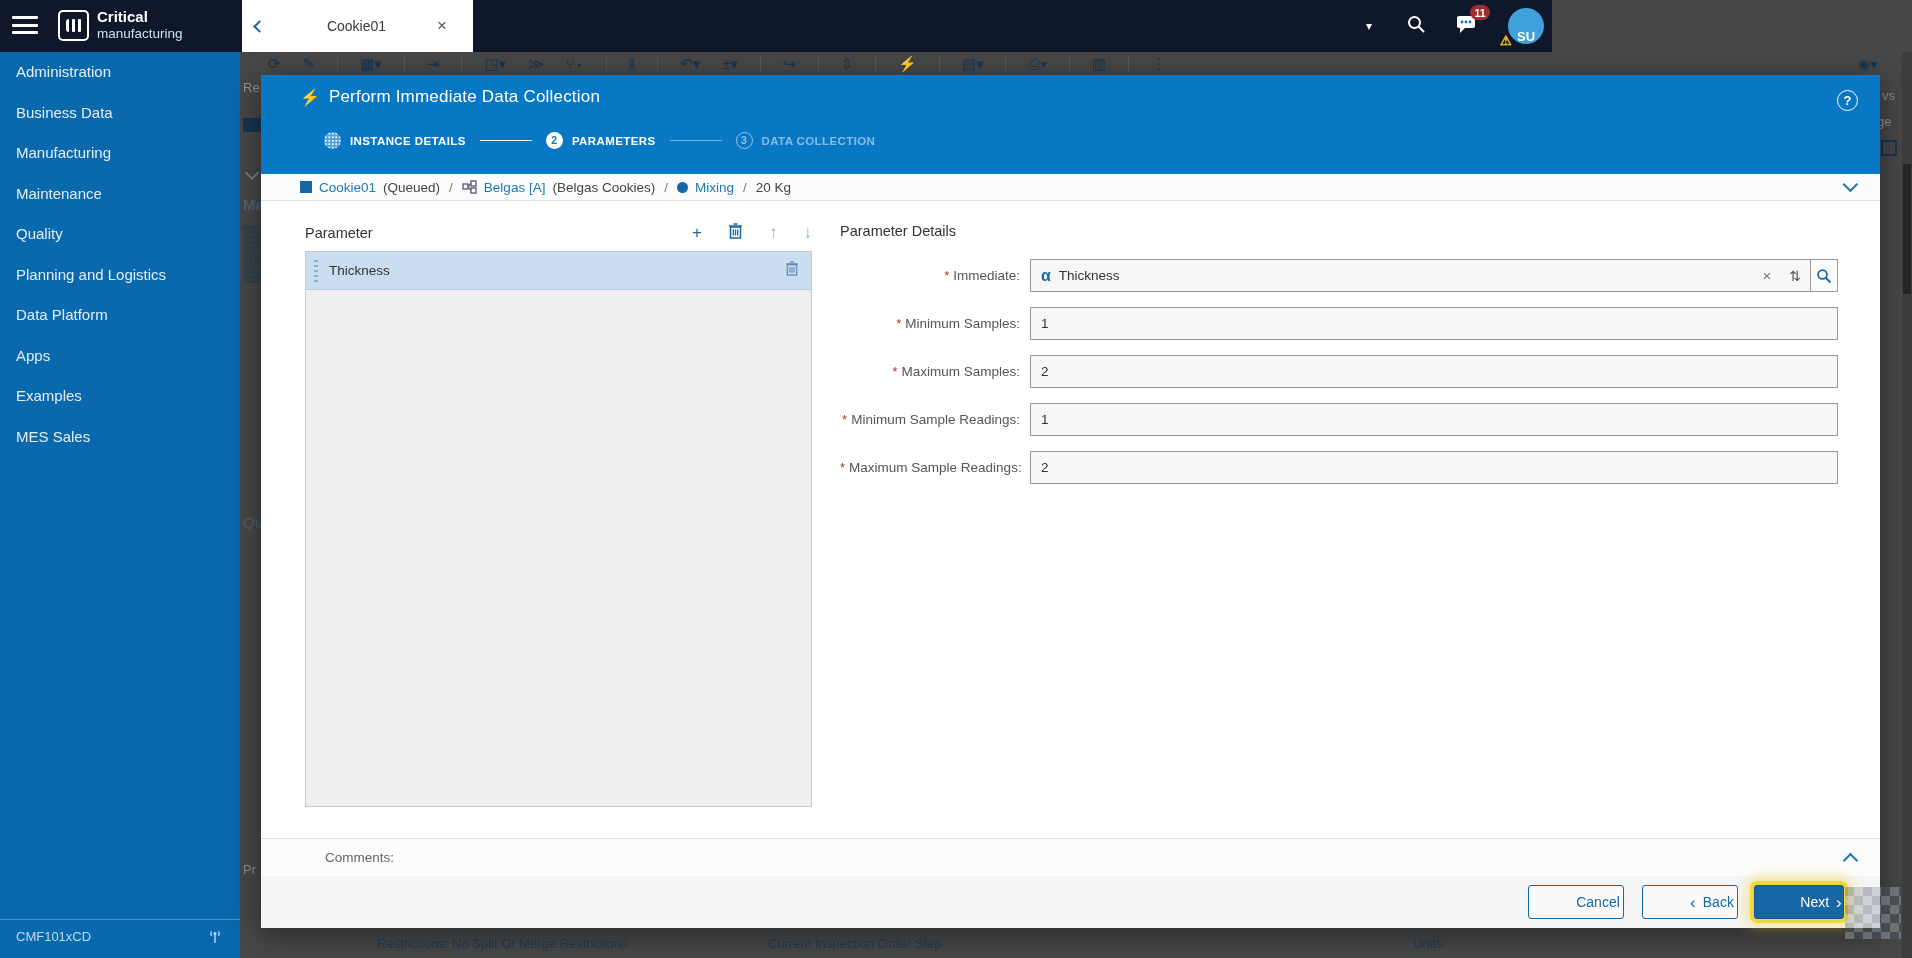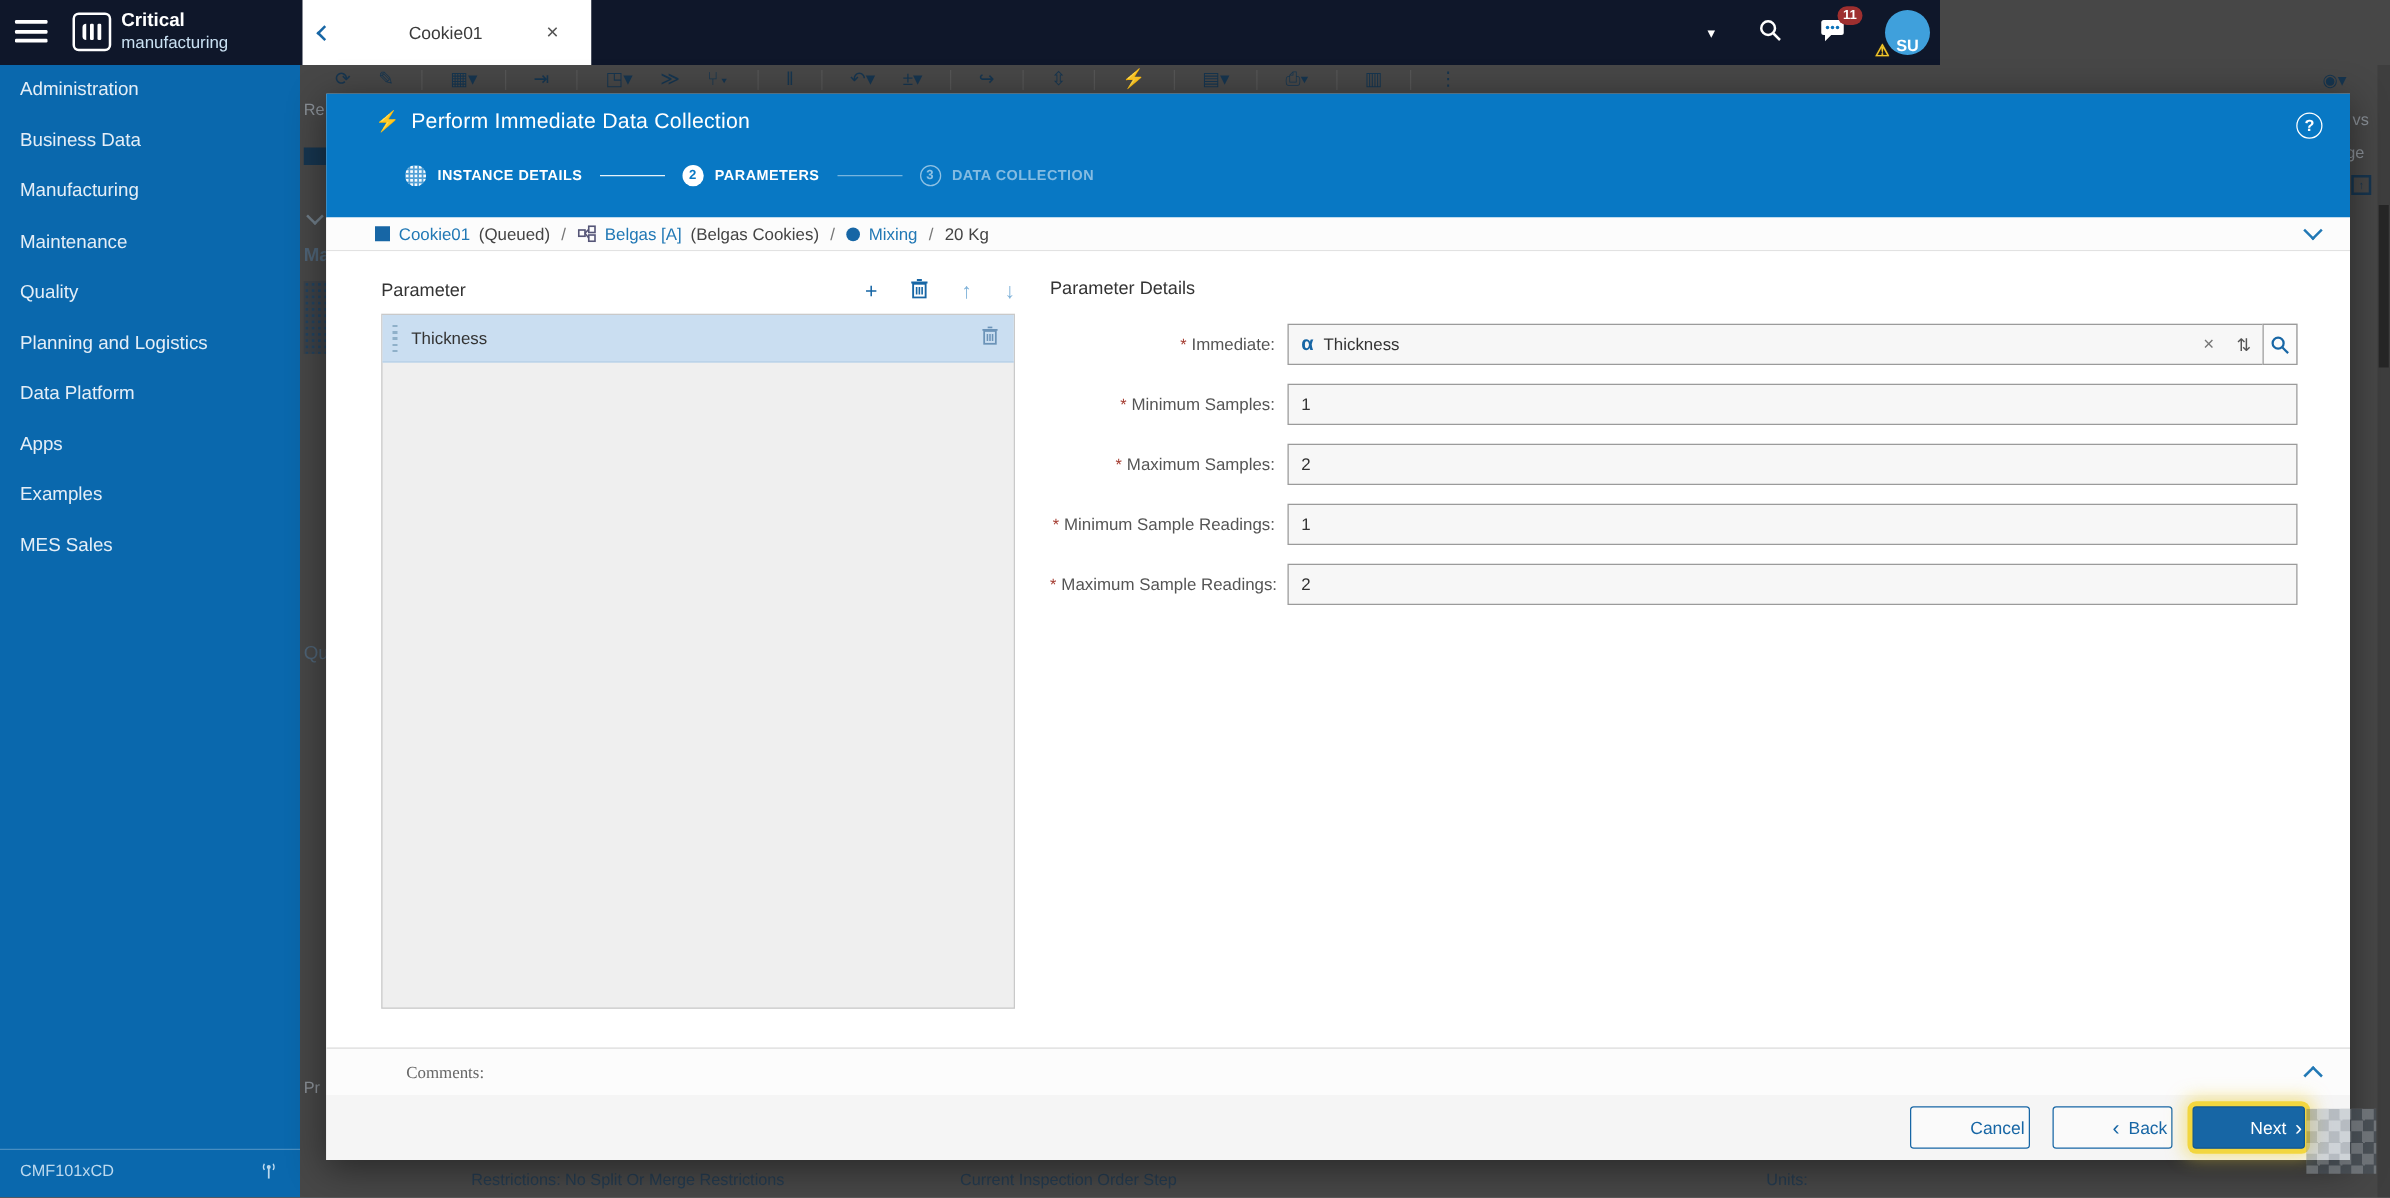--- a/index.html
+++ b/index.html
@@ -111,21 +111,21 @@
     padding:0 10px;font-family:"Liberation Sans",sans-serif;}
   .picker{flex:1;height:33px;background:#f7f7f7;border:1px solid #9b9b9b;display:flex;align-items:center;}
   .picker .alpha{color:#1766a5;font-weight:bold;font-size:16px;margin:0 8px 0 10px;}
   .picker .pval{flex:1;font-size:13.5px;color:#333;}
   .picker .clr{color:#777;font-size:15px;padding:0 9px;cursor:pointer;}
   .picker .pick{color:#555;font-size:14px;padding:0 9px;cursor:pointer;}
   .picker .sbtn{width:28px;height:33px;margin:-1px -1px -1px 0;border:1px solid #9b9b9b;background:#fbfbfb;
     display:flex;align-items:center;justify-content:center;cursor:pointer;}
 
   .comments{position:absolute;left:0;top:763px;width:1619px;height:38px;background:#fcfcfc;border-top:1px solid #dcdcdc;}
-  .comments .clbl{position:absolute;left:64px;top:11px;font-size:13.5px;color:#666;font-family:Liberation Serif, serif;}
+  .comments .clbl{position:absolute;left:64px;top:11px;font-size:13.5px;color:#666;}
   .c-chev{position:absolute;right:24px;top:16px;width:11px;height:11px;border-left:2px solid #2178b5;border-top:2px solid #2178b5;
     transform:rotate(45deg);cursor:pointer;}
   .m-foot{position:absolute;left:0;top:801px;width:1619px;height:52px;background:#f5f5f5;}
   .btn{position:absolute;top:9px;height:34px;border-radius:3px;font-size:14px;display:flex;align-items:center;justify-content:center;
     gap:7px;cursor:pointer;font-family:"Liberation Sans",sans-serif;padding-left:44px;}
   .btn.ghost{background:#fafafa;border:1px solid #1766a5;color:#1766a5;}
   .btn.primary{background:#1766a5;border:1px solid #12578f;color:#fff;
     box-shadow:0 0 0 4px #f2d63f,0 0 14px 7px rgba(242,214,63,.55);}
   .btn .bchev{font-size:17px;line-height:1;}
   #btn-cancel{left:1267px;width:96px;}

